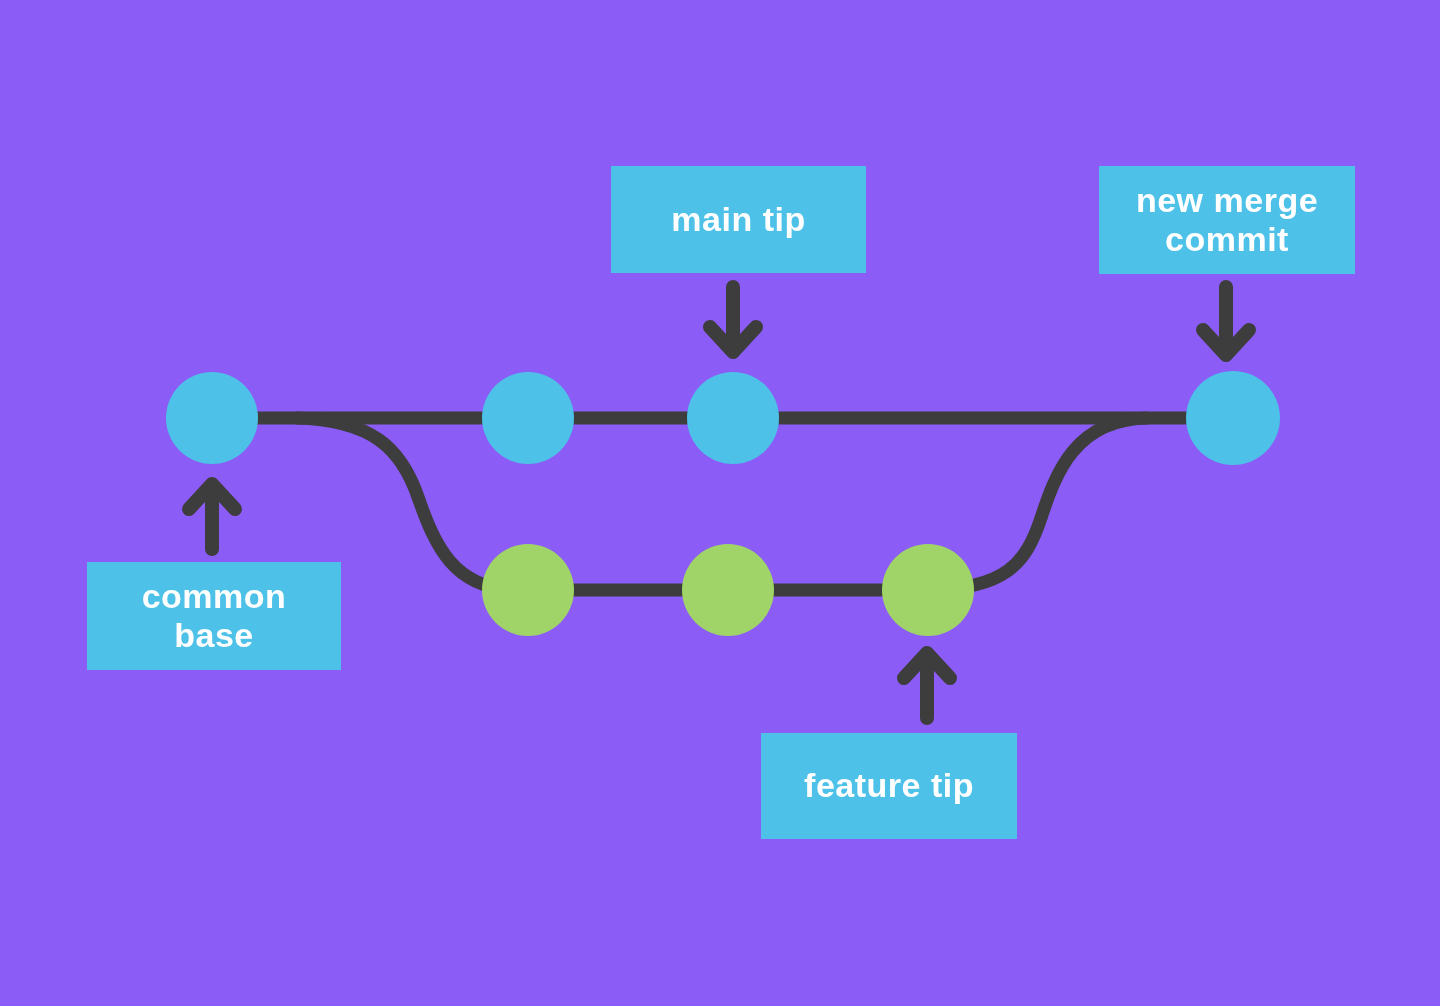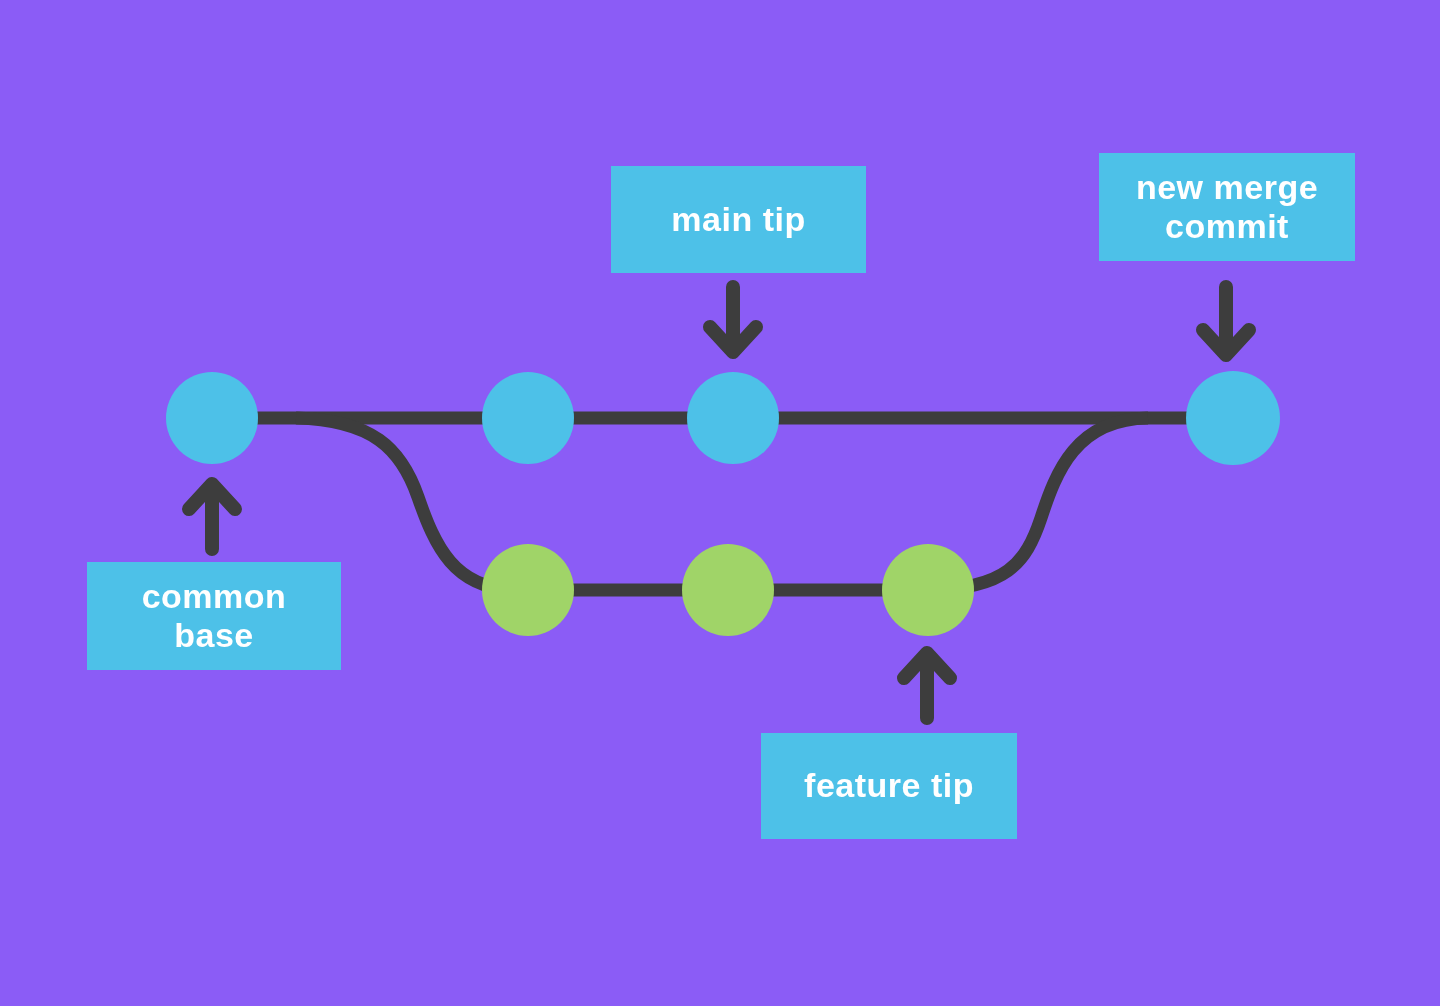--- a/index.html
+++ b/index.html
@@ -31,21 +31,21 @@
     text-align: center;
     color: #ffffff;
     font-size: 34px;
     font-weight: 700;
     line-height: 1.16;
     letter-spacing: 0.5px;
     box-sizing: border-box;
     padding: 0 14px;
   }
   .label-main-tip        { left: 611px;  top: 166px; width: 255px; height: 107px; }
-  .label-new-merge       { left: 1099px; top: 153px; width: 256px; height: 108px; }
+  .label-new-merge       { left: 1099px; top: 166px; width: 256px; height: 108px; }
   .label-common-base     { left: 87px;   top: 562px; width: 254px; height: 108px; }
   .label-feature-tip     { left: 761px;  top: 733px; width: 256px; height: 106px; }
 </style>
 </head>
 <body>
 
 <div class="canvas" style="background: #8b5cf6;">
 
   <svg class="diagram-svg" viewBox="0 0 1440 1006">
 

